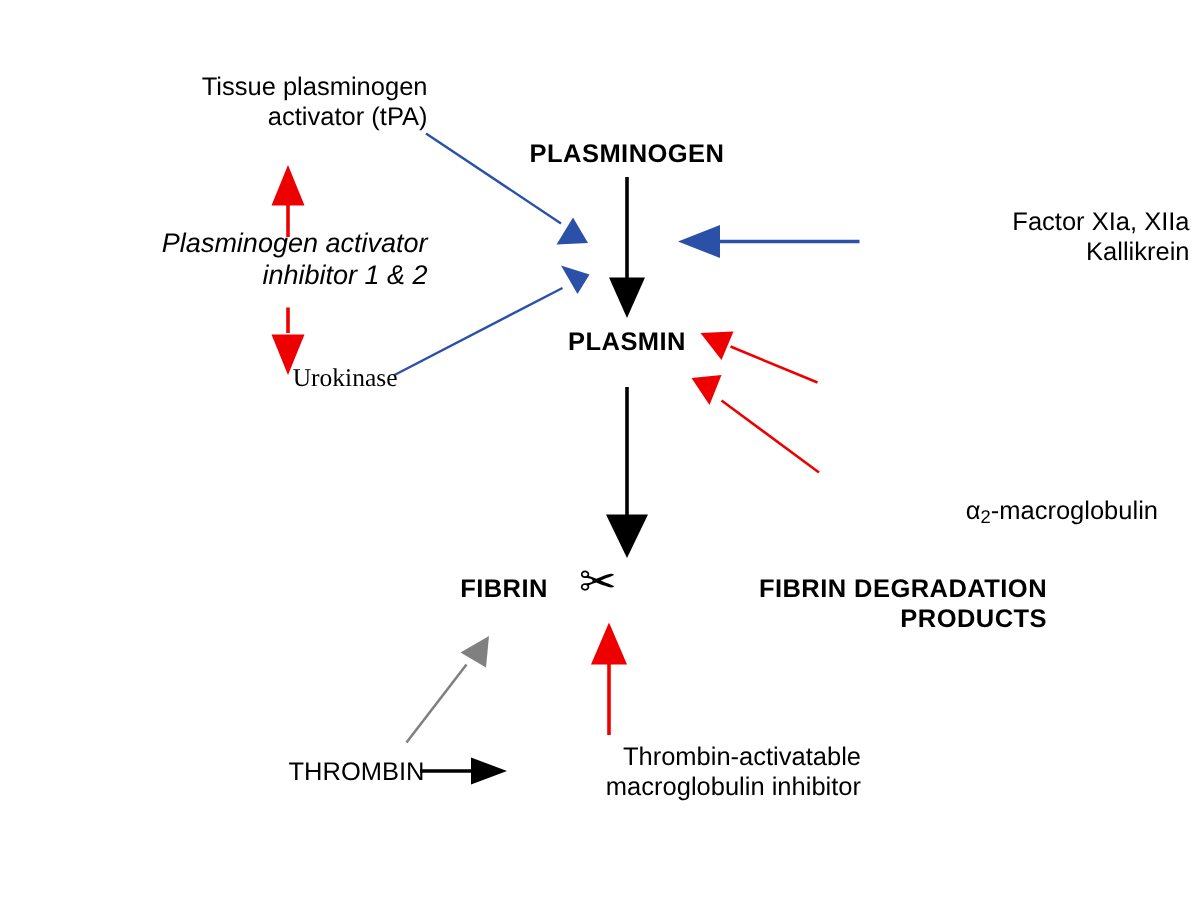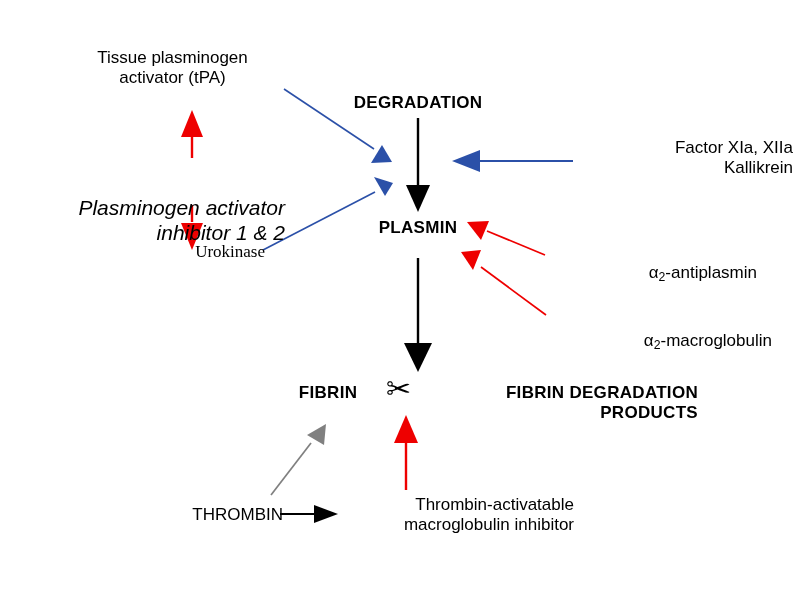--- a/index.html
+++ b/index.html
@@ -25,21 +25,21 @@
     height: 600px;
   }
   .lbl {
     position: absolute;
     white-space: pre;
     line-height: 1.18;
     font-family: "Liberation Sans", sans-serif;
     color: #000000;
   }
   .plain   { font-size: 17px; font-weight: normal; font-style: normal; }
-  .italic  { font-size: 21px; font-weight: normal; font-style: italic; margin-top: 44px; }
+  .italic  { font-size: 18px; font-weight: normal; font-style: italic; }
   .bold    { font-size: 17px; font-weight: bold;   font-style: normal; letter-spacing: 0.3px; }
   .ctr  { text-align: center; }
   .rt   { text-align: right; }
   .lt   { text-align: right; }
   .scissors {
     position: absolute;
     font-size: 30px;
     line-height: 1;
     color: #000000;
     font-family: "DejaVu Sans", sans-serif;
@@ -107,44 +107,41 @@
       <line x1="280" y1="514" x2="318" y2="514" stroke="#000000" stroke-width="2.2"></line>
       <polygon points="338,514 314,505 314,523" fill="#000000"></polygon>
     </g>
 
     <g>
       <line x1="406" y1="490" x2="406" y2="440" stroke="#ee0000" stroke-width="2.4"></line>
       <polygon points="406,415 418,443 394,443" fill="#ee0000"></polygon>
     </g>
   </svg>
 
-  <div class="lbl plain rt" style="left:60px; top:48px; width:225px;text-align:center;">Tissue plasminogen
+  <div class="lbl plain rt" style="left:60px; top:48px; width:225px;">Tissue plasminogen
 activator (tPA)</div>
 
   <div class="lbl italic rt" style="left:40px; top:152px; width:245px;">Plasminogen activator
 inhibitor 1 &amp; 2</div>
 
   <div class="lbl plain rt" style="left:110px; top:242px; width:155px;font-family:Liberation Serif, serif;">Urokinase</div>
 
-  <div class="lbl bold ctr" style="left:338px; top:93px; width:160px;">DEGRADATION</div>
+  <div class="lbl bold ctr" style="left:338px; top:93px; width:160px;">PLASMINOGEN</div>
 
   <div class="lbl bold ctr" style="left:348px; top:218px; width:140px;text-align:center;">PLASMIN</div>
 
   <div class="lbl plain lt" style="left:583px; top:138px; width:210px;">Factor XIa, XIIa
 Kallikrein</div>
 
-  <div class="lbl plain lt" style="left:557px; top:243px; width:200px;">
-    <span>α</span><sub>2</sub><span>-antiplasmin</span>
-  </div>
 
   <div class="lbl plain lt" style="left:557px; top:311px; width:215px;">
     <span>α</span><sub>2</sub><span>-macroglobulin</span>
   </div>
 
-  <div class="lbl bold ctr" style="left:274px; top:383px; width:108px;text-align:center;">FIBRIN</div>
+  <div class="lbl bold ctr" style="left:282px; top:383px; width:108px;text-align:center;">FIBRIN</div>
 
   <span class="scissors" style="left:386px; top:374px;">✂</span>
 
   <div class="lbl plain lt" style="left:163px; top:505px; width:120px;">THROMBIN</div>
 
   <div class="lbl bold rt" style="left:448px; top:383px; width:250px;">FIBRIN DEGRADATION
 PRODUCTS</div>
 
   <div class="lbl plain lt" style="left:344px; top:495px; width:230px;">Thrombin-activatable
 macroglobulin inhibitor</div>

